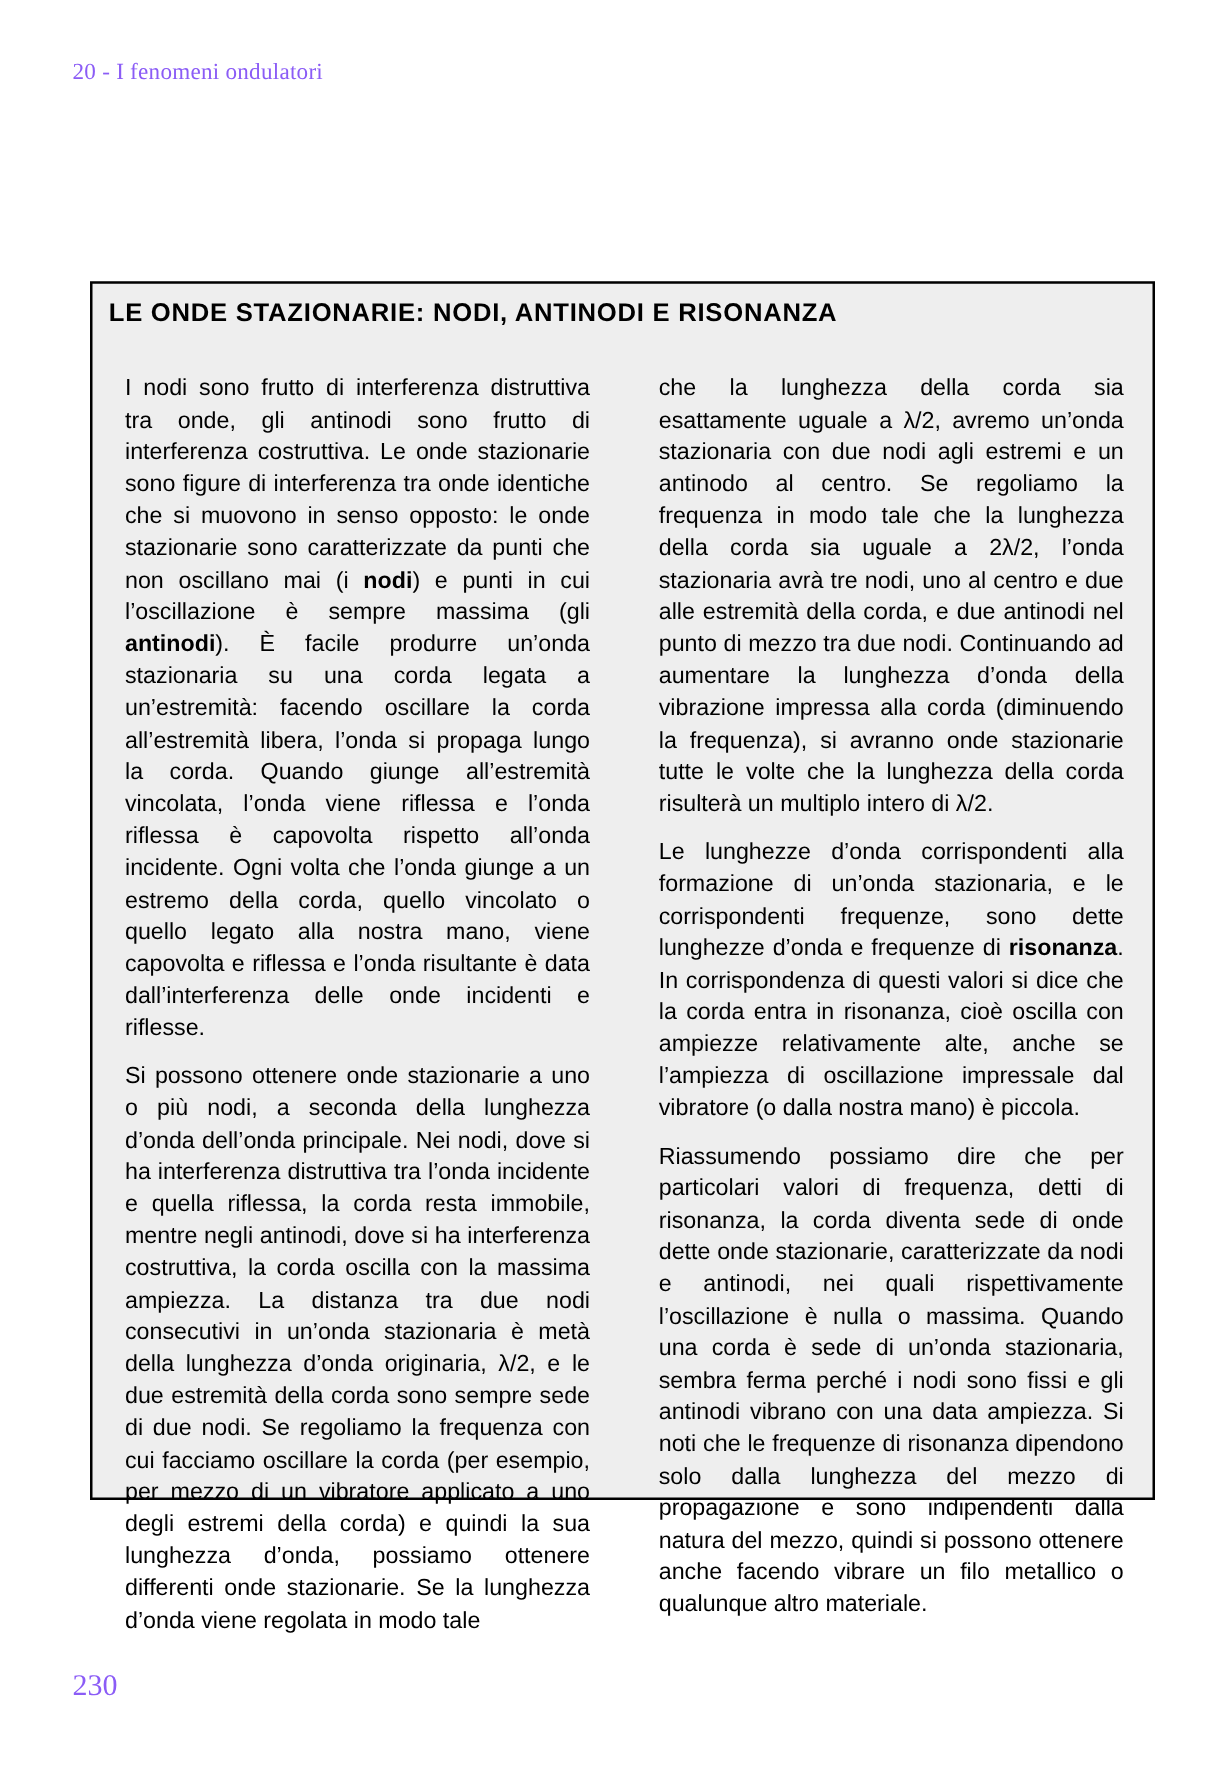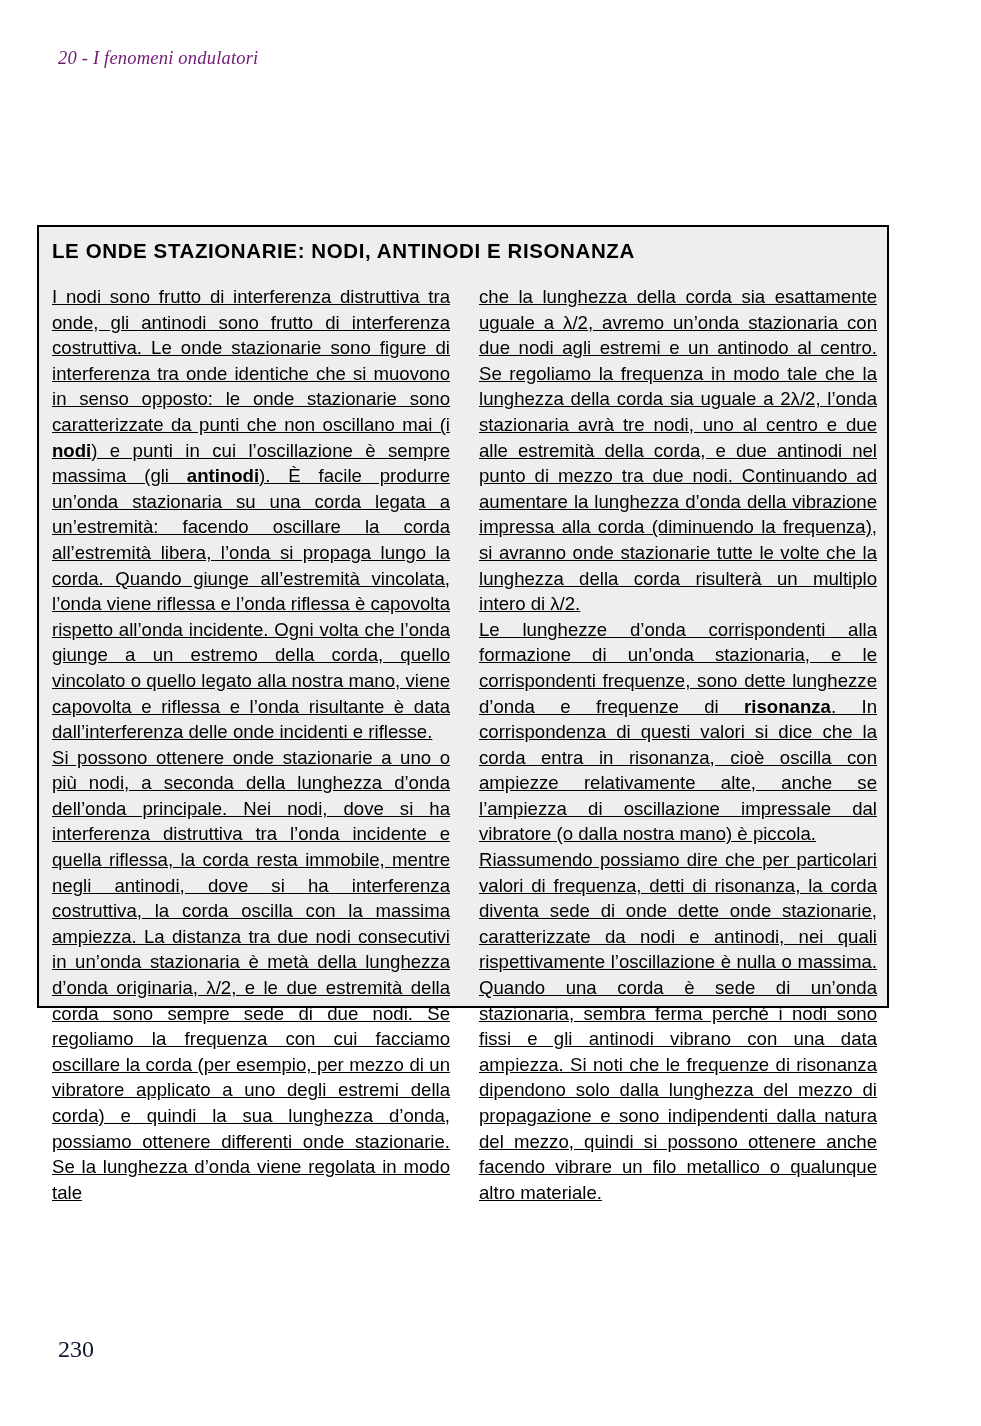--- a/index.html
+++ b/index.html
@@ -14,43 +14,42 @@
     background: #ffffff;
     font-family: "Liberation Serif", serif;
     color: #000000;
     overflow: hidden;
   }
   .running-head {
     position: absolute;
     left: 58px;
     top: 48px;
     font-family: "Liberation Serif", serif;
-    font-style: italic;
     font-size: 18.5px;
     letter-spacing: 0.2px;
-    color: #701a75;
+    color: #8b5cf6;
   }
   .intro-para {
     position: absolute;
     left: 266px;
     top: 101px;
     width: 645px;
     font-family: "Liberation Serif", serif;
     font-size: 21.5px;
     line-height: 29.5px;
     text-align: justify;
     text-justify: inter-word;
     color: #000;
   }
   .box {
     position: absolute;
-    left: 37px;
+    left: 72px;
     top: 225px;
     width: 852px;
-    height: 783px;
+    height: 975px;
     background: #eeeeee;
     border: 2px solid #000000;
     box-sizing: border-box;
   }
   .box-title {
     position: absolute;
     left: 13px;
     top: 12px;
     width: 820px;
     font-family: "Liberation Sans", sans-serif;
@@ -71,33 +70,32 @@
     width: 398px;
     font-family: "Liberation Sans", sans-serif;
     font-size: 18.6px;
     line-height: 25.6px;
     text-align: justify;
     text-justify: inter-word;
     color: #000;
     hyphens: manual;
   }
   .col p {
-    margin: 0;
-    text-decoration: underline;
+    margin: 13px;
   }
   .col p + p {
     margin-top: 0px;
   }
   .page-number {
     position: absolute;
     left: 58px;
     top: 1336px;
     font-family: "Liberation Serif", serif;
     font-size: 24px;
-    color: #0f172a;
+    color: #8b5cf6;
   }
   b { font-weight: bold; }
 </style>
 </head>
 <body>
 
 <div class="page">
 
   <div class="running-head">20 - I fenomeni ondulatori</div>
 

